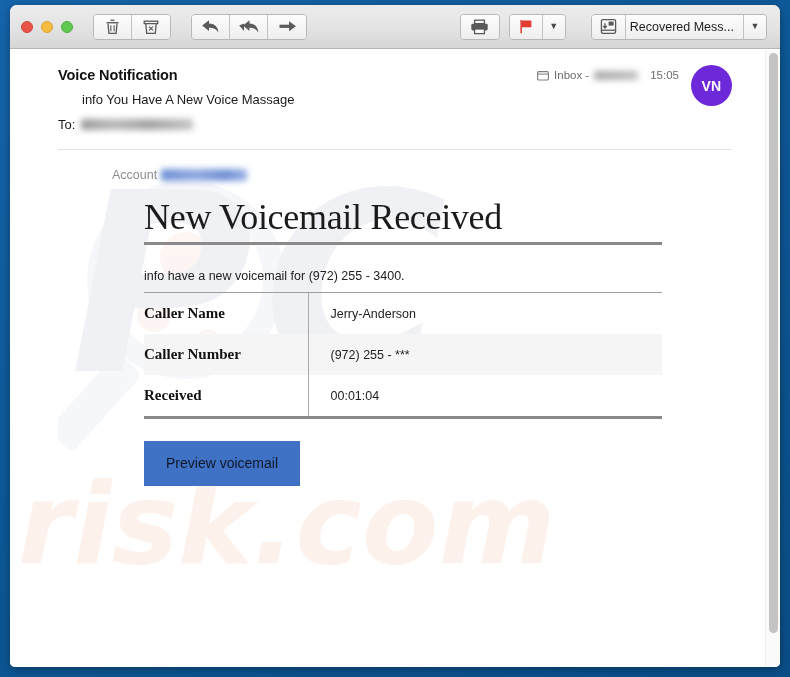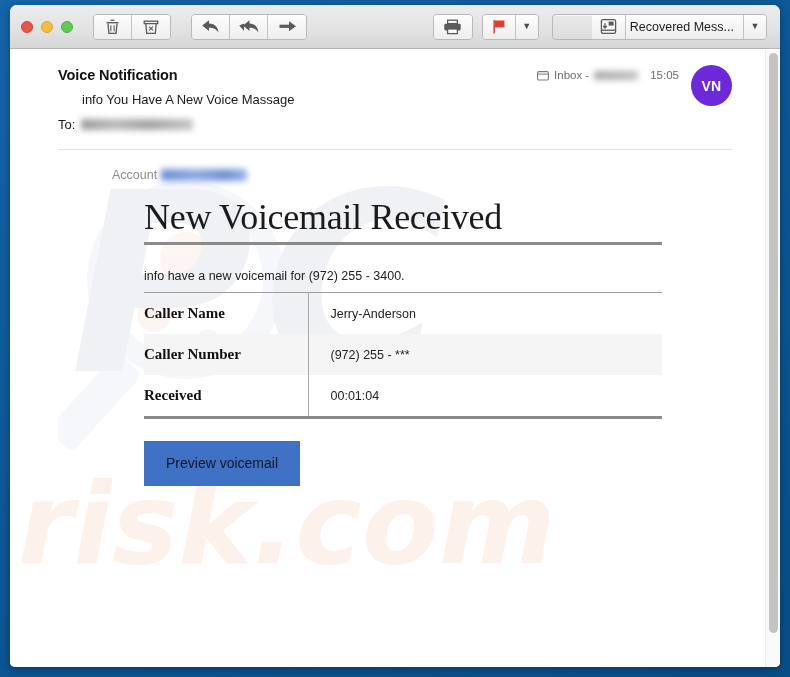--- a/index.html
+++ b/index.html
@@ -88,21 +88,21 @@
 
   .tb-right {
     margin-left: auto;
     display: flex;
     align-items: center;
     padding-right: 13px;
   }
 
   .tb-group.g-print { margin-left: 0; }
   .tb-group.g-flag  { margin-left: 9px; }
-  .tb-group.g-move  { margin-left: 13px; padding-left: 39px; }
+  .tb-group.g-move  { margin-left: 25px; }
 
   .tb-btn.wide-flag { width: 33px; }
   .tb-btn.chev { width: 22px; }
   .tb-btn.move-icon { width: 34px; }
   .tb-btn.move-label {
     width: auto;
     padding: 0 9px 0 4px;
     font-size: 12.5px;
     color: #1d1d1d;
     white-space: nowrap;

